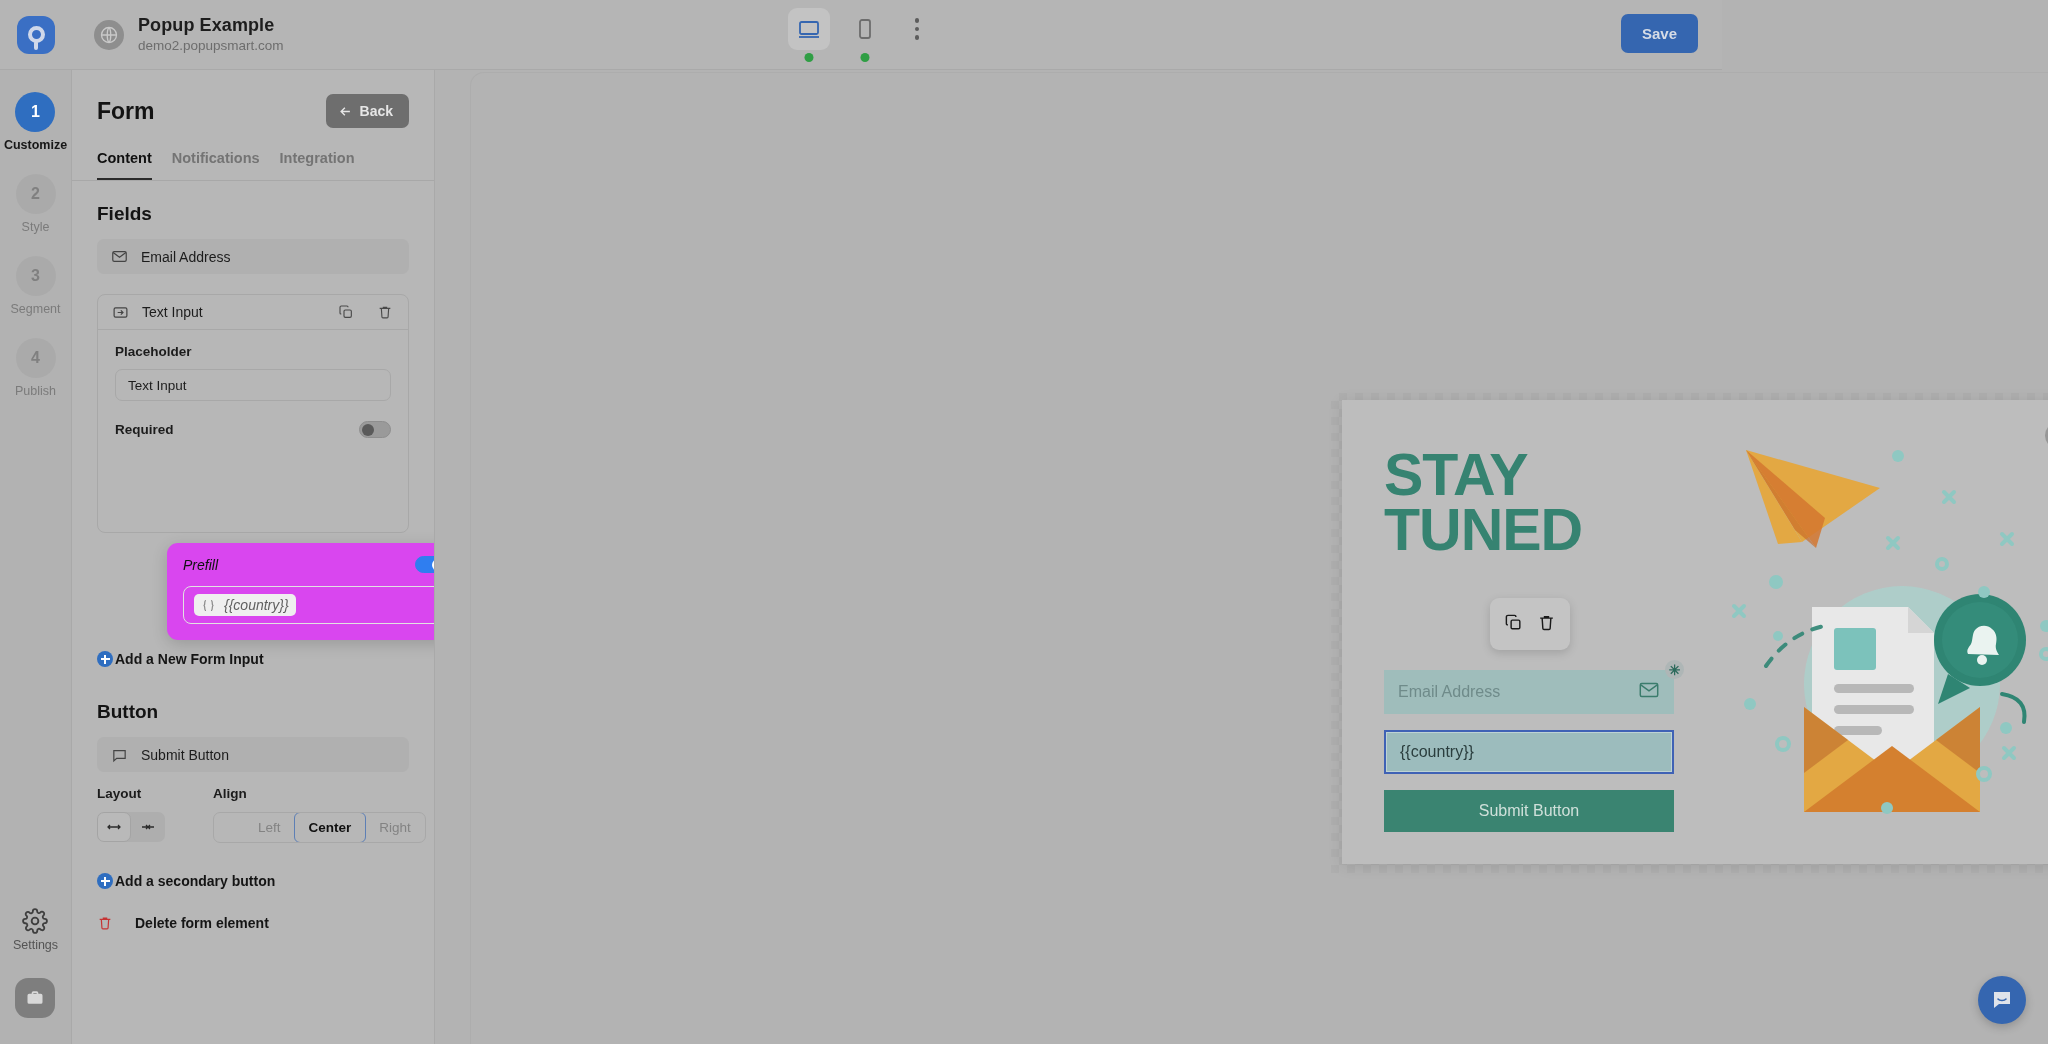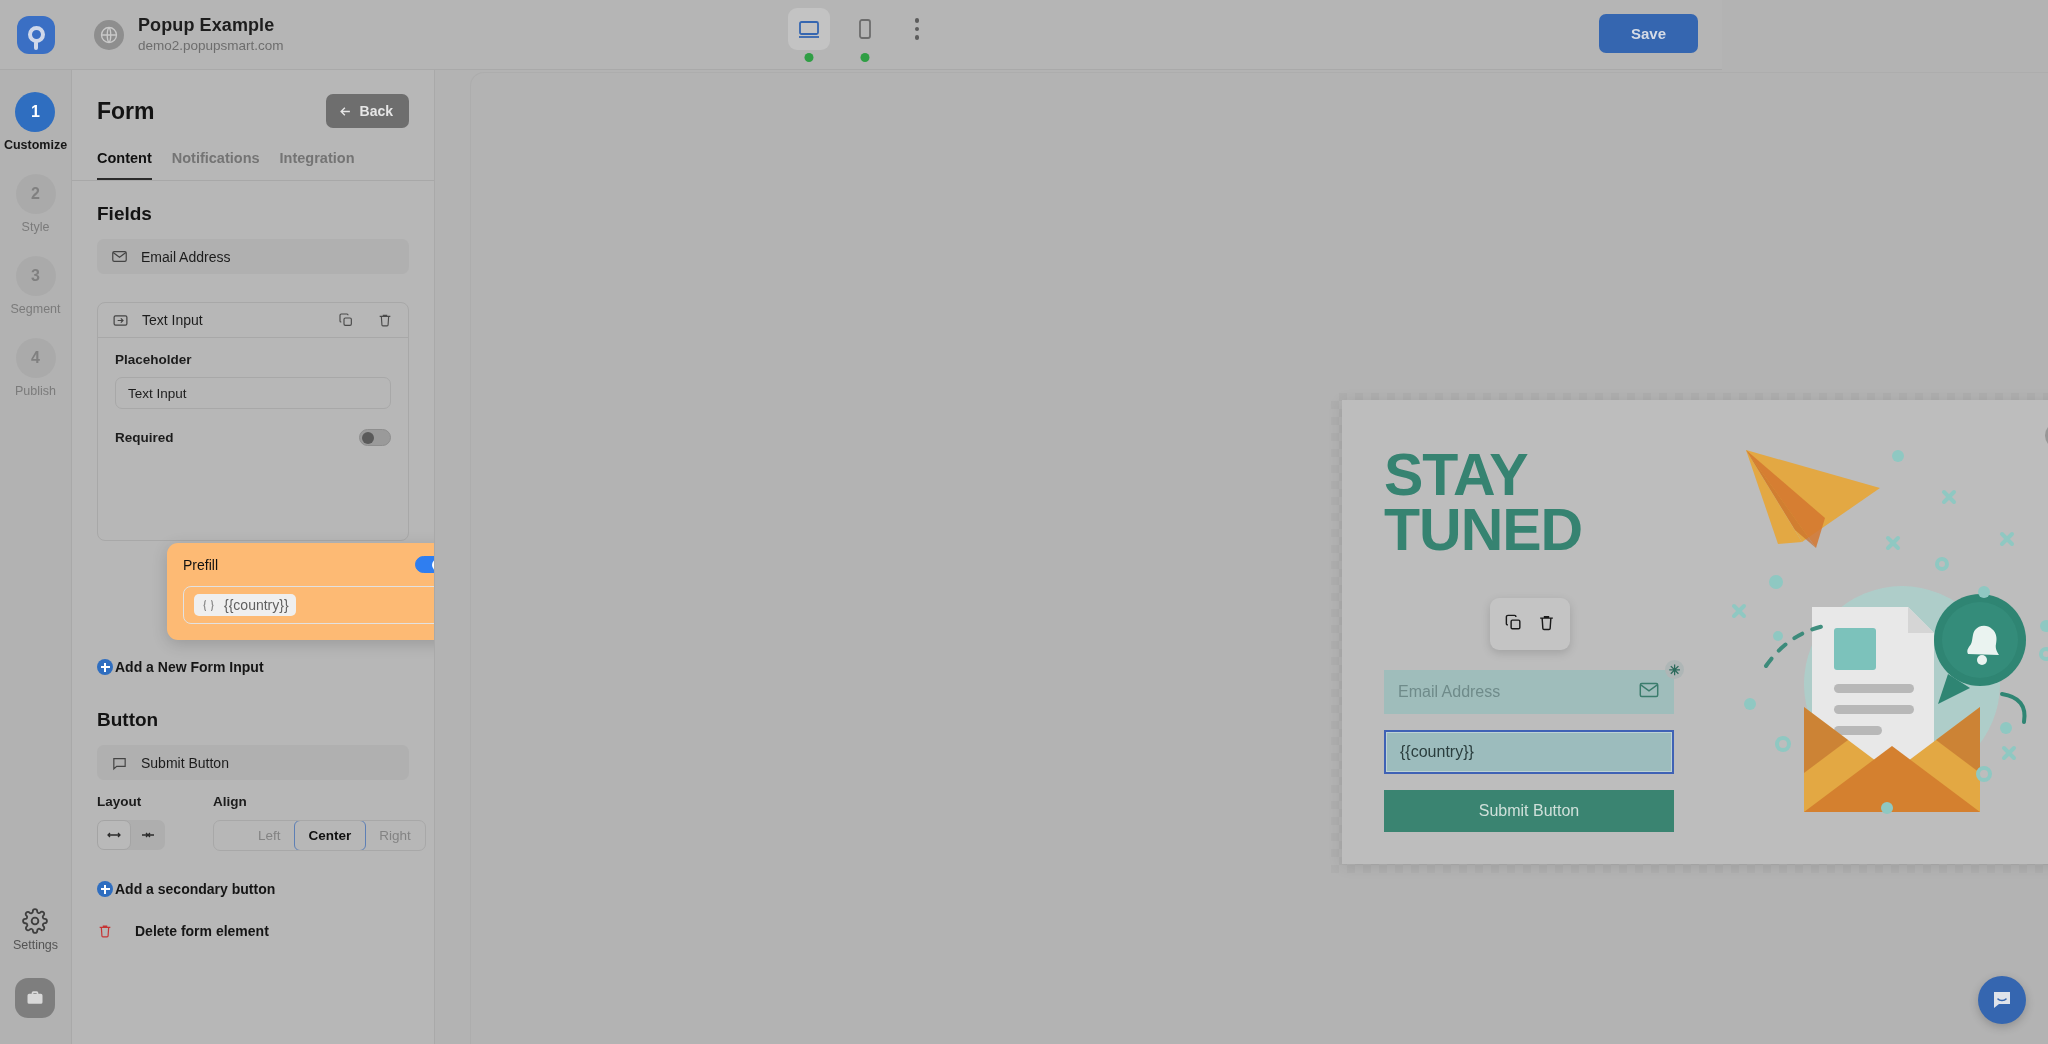--- a/index.html
+++ b/index.html
@@ -48,21 +48,21 @@
   .dot-green {
     position:absolute; bottom:-12px; left:50%; transform:translateX(-50%);
     width:9px;height:9px;border-radius:50%;background:#2f9e44;
   }
   .kebab { width:34px;height:42px;display:flex;flex-direction:column;align-items:center;justify-content:center;gap:4px;cursor:pointer;}
   .kebab i { width:4.5px;height:4.5px;border-radius:50%;background:#5c5c5c;display:block;}
 
   .save-btn {
     position:absolute; right:24px; top:14px;
     background:#3566b0; color:#d6dce6; border:none; border-radius:7px;
-    font-size:15px; font-weight:700; padding:11px 32px; cursor:pointer;
+    font-size:15px; font-weight:700; padding:11px 21px; cursor:pointer;
     font-family:inherit;
   }
 
   
   .rail {
     position:absolute; left:0; top:70px; width:72px; height:974px;
     background:#b2b2b2; border-right:1px solid #a9a9a9;
     display:flex; flex-direction:column; align-items:center;
   }
   .step { margin-top:22px; display:flex; flex-direction:column; align-items:center; cursor:pointer;}
@@ -104,21 +104,21 @@
 
   .section-title { font-size:19px; font-weight:700; color:#131313; padding:22px 25px 0 25px;}
 
   .field-row {
     margin:14px 25px 0 25px; height:35px; border-radius:7px;
     background:#b0b0b0; display:flex; align-items:center; padding:0 14px; gap:13px; cursor:pointer;
   }
   .field-row .label { font-size:14px; color:#1c1c1c; }
 
   .card {
-    margin:28px 25px 0 25px; border:1px solid #a8a8a8; border-radius:8px; overflow:visible;
+    margin:20px 25px 0 25px; border:1px solid #a8a8a8; border-radius:8px; overflow:visible;
   }
   .card-head { height:35px; display:flex; align-items:center; padding:0 10px 0 14px; gap:13px; border-bottom:1px solid #a8a8a8; }
   .card-head .label { font-size:14px; color:#1c1c1c; flex:1;}
   .icon-btn { width:26px;height:26px;display:flex;align-items:center;justify-content:center;cursor:pointer;border-radius:5px;}
   .card-body { padding:14px 17px 16px 17px; }
   .sub-label { font-size:13.5px; color:#1c1c1c; font-weight:600; }
   .text-input {
     margin-top:10px; height:32px; width:100%; border:1px solid #a8a8a8; border-radius:7px;
     background:transparent; font-size:13.5px; color:#1d1d1d; padding:0 12px;
     font-family:inherit;
@@ -128,22 +128,22 @@
     width:32px;height:17px;border-radius:10px;background:#9a9a9a;position:relative;cursor:pointer;
     border:1px solid #8e8e8e;
   }
   .toggle .knob{position:absolute;top:1.5px;left:2px;width:12px;height:12px;border-radius:50%;background:#5a5a5a;transition:.15s;}
   .toggle.on{background:#2f7ef0;border-color:#2f7ef0;}
   .toggle.on .knob{left:16px;background:#fff;}
 
   
   .prefill-pop {
     position:absolute; left:95px; top:473px; width:296px;
-    background:#fdba74; border-radius:11px; box-shadow:0 4px 16px rgba(0,0,0,.16);
-    padding:13px 16px 16px 16px; z-index:30;
+    background:#d946ef; border-radius:11px; box-shadow:0 4px 16px rgba(0,0,0,.16);
+    padding:13px 16px 16px 16px; z-index:30;font-style:italic;
   }
   .prefill-pop .row { display:flex;align-items:center;justify-content:space-between;}
   .prefill-pop .row .lbl { font-size:14px; color:#111; }
   .merge-box {
     margin-top:13px; height:38px; border:1px solid #e2e2e2; border-radius:8px;
     display:flex; align-items:center; padding:0 10px; gap:9px;
   }
   .merge-chip {
     background:#efefef; border-radius:5px; padding:3px 7px; display:flex; align-items:center; gap:8px;
     font-size:14px; color:#5f5f5f;

